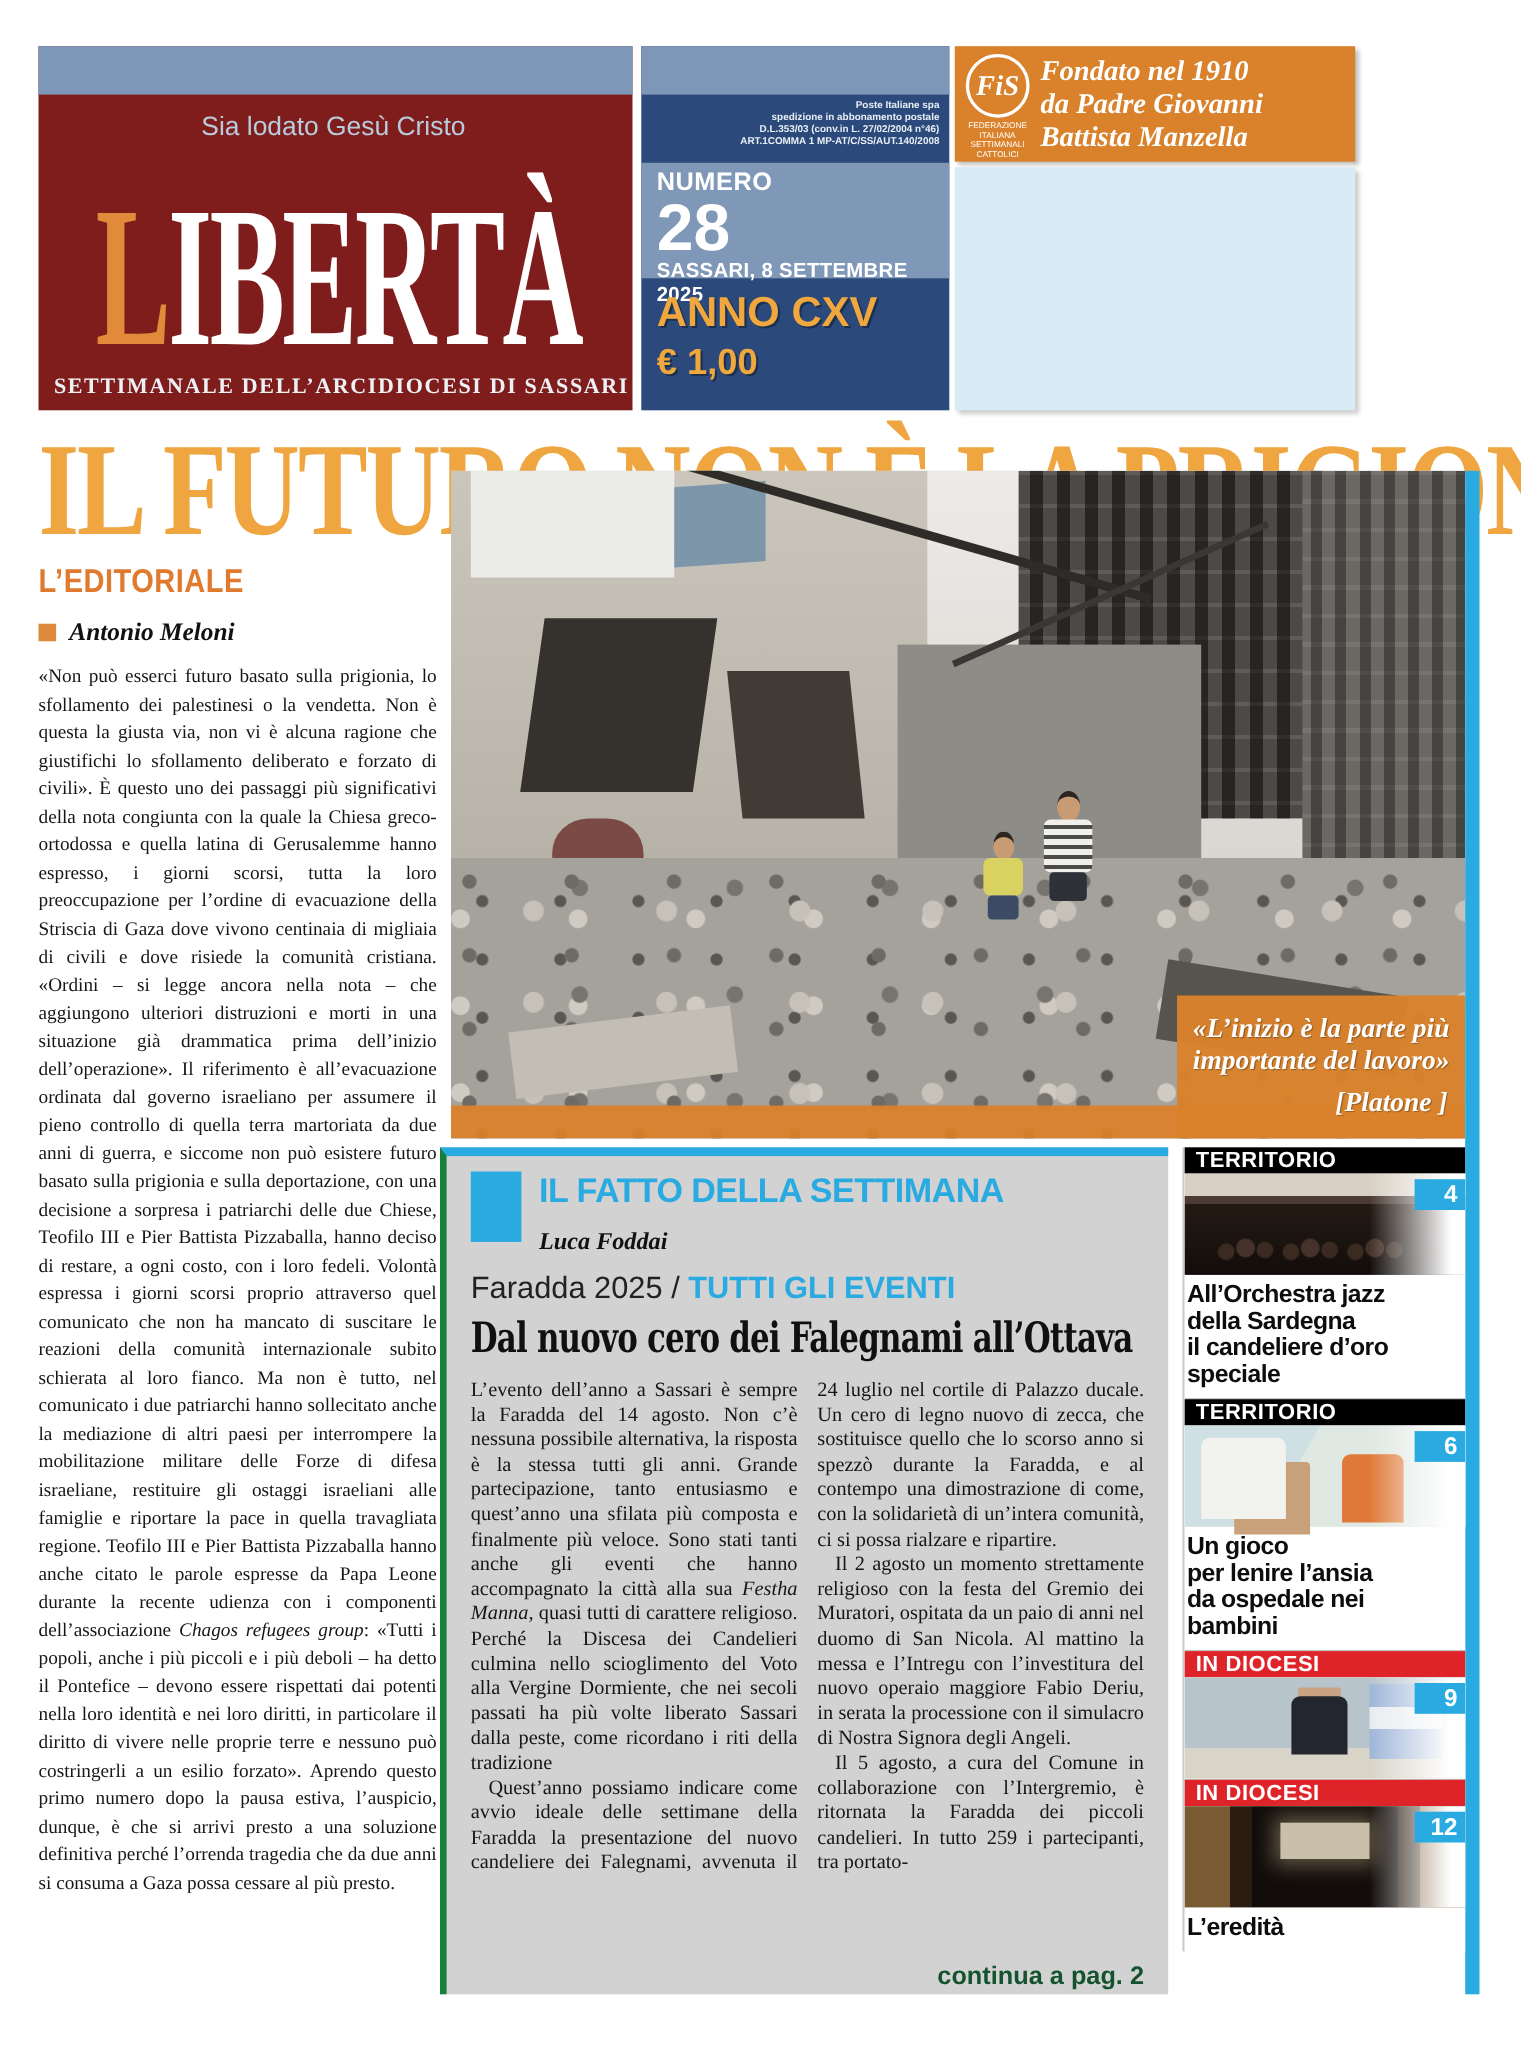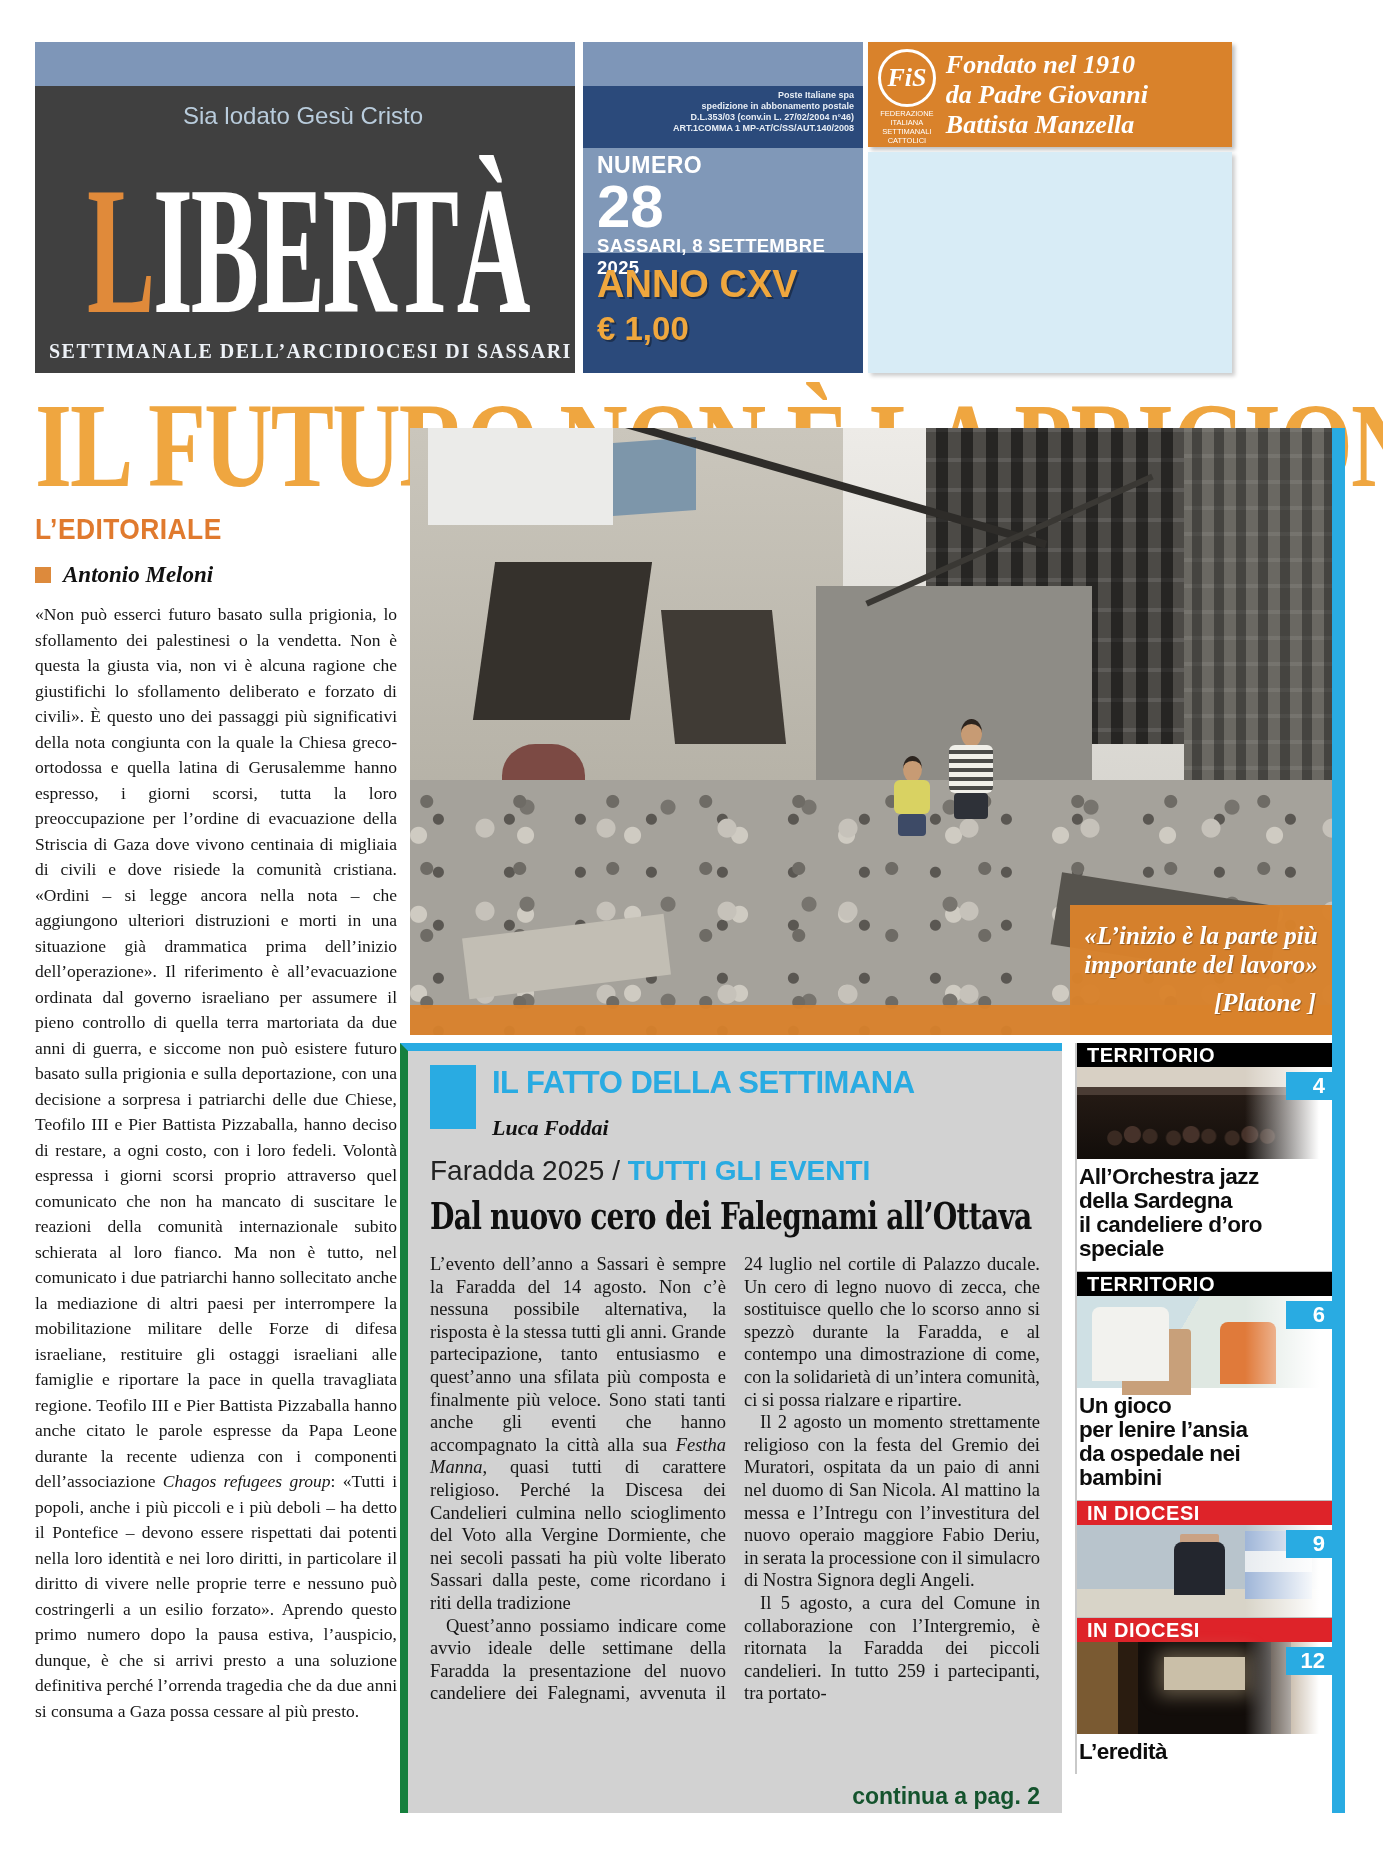--- a/index.html
+++ b/index.html
@@ -1,21 +1,21 @@
 <!DOCTYPE html>
 <html><head>
 <meta charset="utf-8">
 <style>
   html,body{margin:0;padding:0;background:#ffffff;}
   .page{position:relative;width:1383px;height:1871px;background:#ffffff;overflow:hidden;
         font-family:"Liberation Serif",serif;}
   .abs{position:absolute;}
 
   
-  .masthead{left:35px;top:42px;width:540px;height:331px;background:#404040;}
+  .masthead{left:35px;top:42px;width:540px;height:331px;background:#7f1d1d;}
   .m-topband{position:absolute;left:0;top:0;width:100%;height:44px;background:#7E96B8;}
   .invocation{position:absolute;left:148px;top:60px;color:#B9CCDC;font-size:24px;
               font-family:"Liberation Sans",sans-serif;}
   .m-title{position:absolute;left:52px;top:118px;font-size:142px;line-height:1;font-weight:bold;
            transform:scale(0.72,1.28);transform-origin:left top;white-space:nowrap;letter-spacing:-3px;}
   .m-title .ini{color:#E08A3A;}
   .m-title .rest{color:#ffffff;}
   .m-subtitle{position:absolute;left:14px;bottom:10px;color:#EDF1F6;font-weight:bold;
               font-size:20px;letter-spacing:1.5px;white-space:nowrap;}
 
@@ -107,21 +107,21 @@
              box-sizing:border-box;padding-top:16px;}
   .quote-line{color:#fff;font-style:italic;font-weight:bold;font-size:25px;line-height:29px;
               text-align:center;text-shadow:1px 1px 1px rgba(0,0,0,0.3);}
   .quote-attr{color:#fff;font-style:italic;font-weight:bold;font-size:25px;text-align:right;
               padding-right:16px;margin-top:10px;text-shadow:1px 1px 1px rgba(0,0,0,0.3);}
 
   .cyan-rail{left:1332px;top:428px;width:13px;height:1385px;background:#29ABE2;}
 
   
   .fatto{left:400px;top:1043px;width:662px;height:770px;box-sizing:border-box;background:#D2D2D2;
-         border-top:8px solid #29ABE2;border-left:8px solid #15803d;padding:14px 22px 0 22px;}
+         border-top:8px solid #29ABE2;border-left:6px solid #15803d;padding:14px 22px 0 22px;}
   .fatto-head{display:flex;}
   .fatto-square{width:46px;height:64px;background:#29ABE2;margin-right:16px;flex:none;}
   .fatto-title{color:#29ABE2;font-family:"Liberation Sans",sans-serif;font-weight:bold;
                font-size:31px;letter-spacing:-0.5px;}
   .fatto-author{font-style:italic;font-weight:bold;font-size:22px;color:#111;margin-top:14px;}
   .fatto-kicker{margin-top:14px;font-family:"Liberation Sans",sans-serif;font-size:28px;color:#222;}
   .fatto-kicker .hl{color:#29ABE2;font-weight:bold;}
   .fatto-headline-wrap{height:50px;margin-top:6px;}
   .fatto-headline{font-family:"DejaVu Serif",serif;font-weight:bold;font-size:38px;color:#101010;
                   white-space:nowrap;letter-spacing:-1px;transform:scaleX(0.74);transform-origin:left top;}

